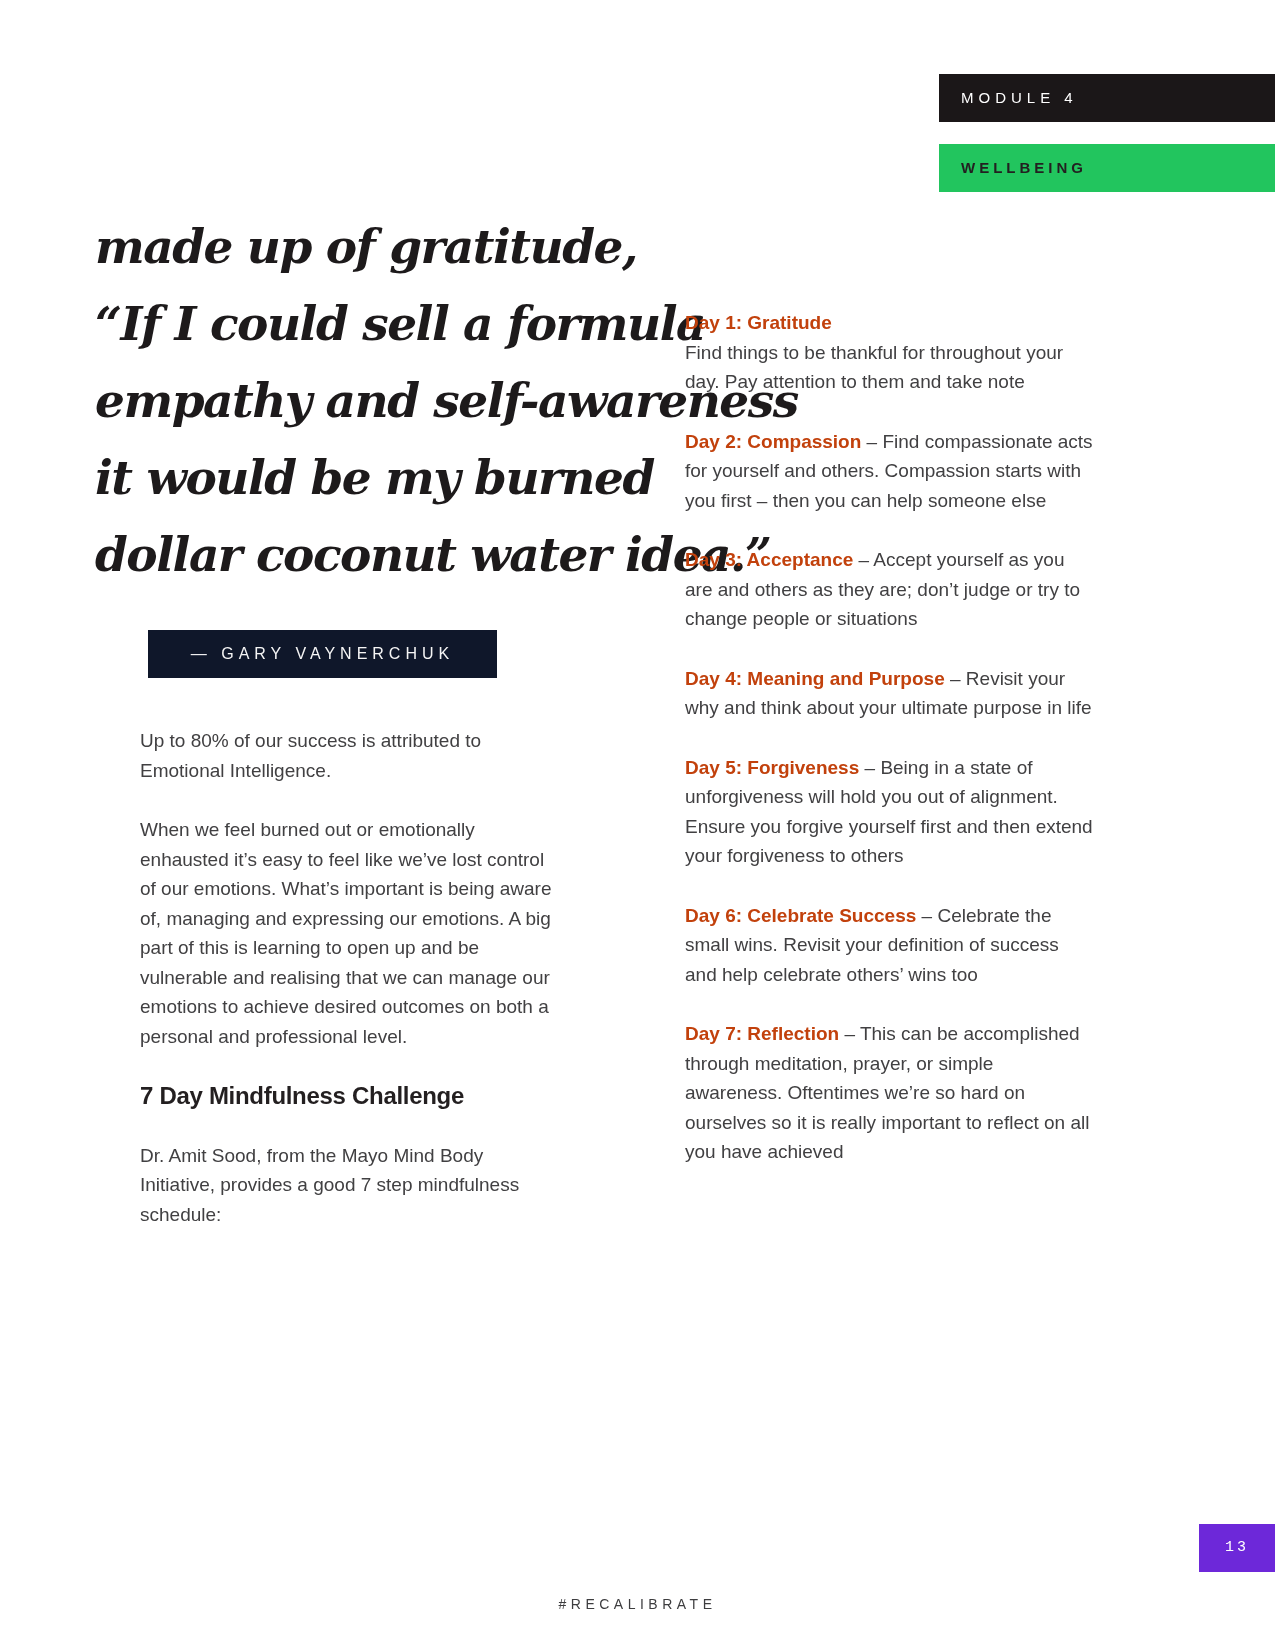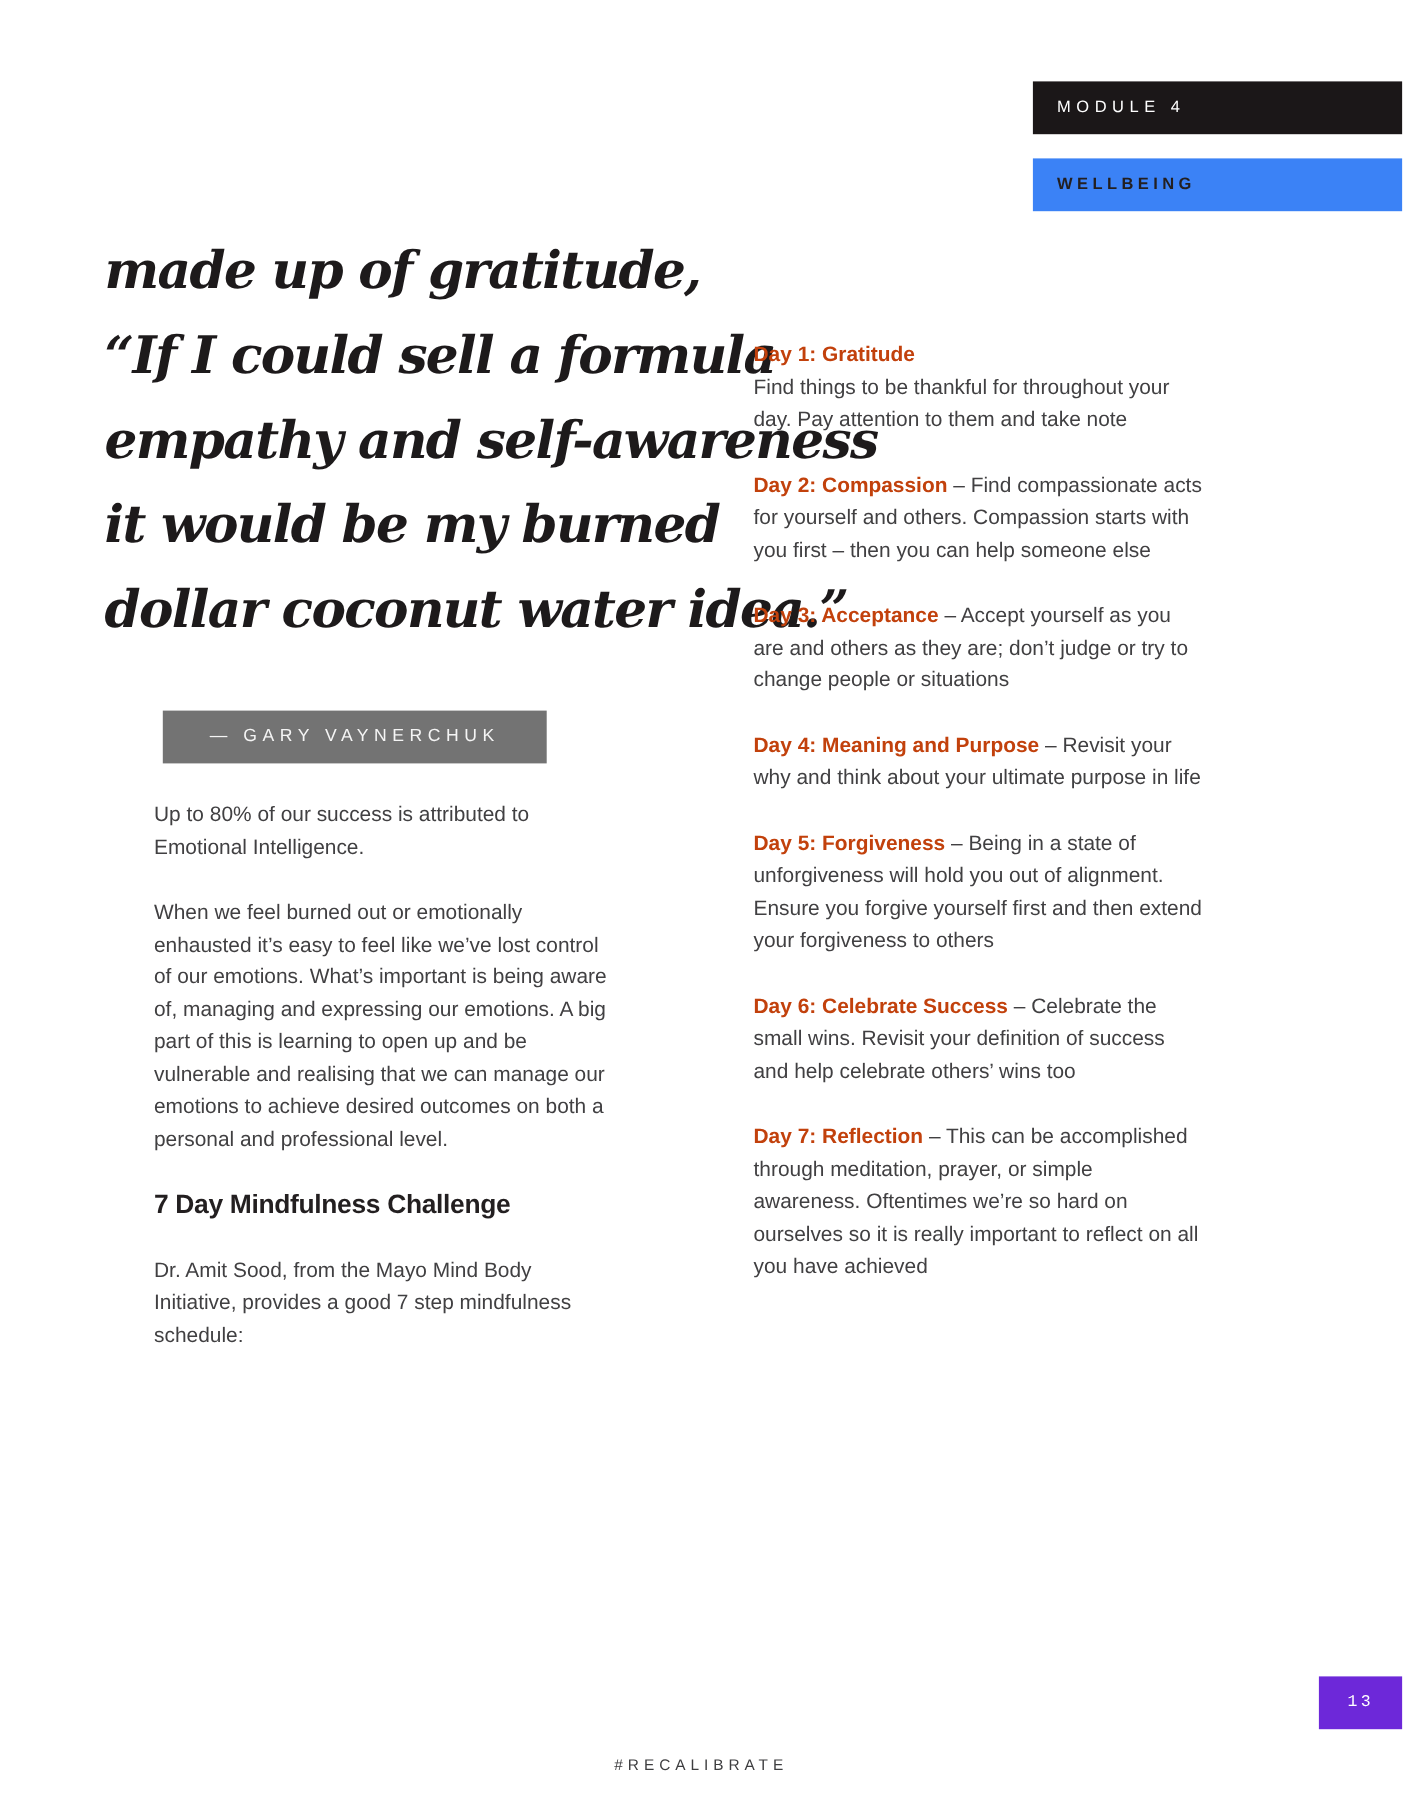--- a/index.html
+++ b/index.html
@@ -14,38 +14,38 @@
 
   
   .badge-module{
     position:absolute; left:939px; top:74px; right:0; height:48px;
     background:#1b1718; color:#ffffff;
     font-size:15px; letter-spacing:5px; line-height:48px;
     padding-left:22px; box-sizing:border-box;
   }
   .badge-category{
     position:absolute; left:939px; top:144px; right:0; height:48px;
-    background:#3b82f6; color:#231f20;
+    background:#22c55e; color:#231f20;
     font-size:15px; font-weight:bold; letter-spacing:4px; line-height:48px;
     padding-left:22px; box-sizing:border-box;
   }
 
   
   .quote{
     position:absolute; left:95px; top:208px; width:580px;
     font-family:"DejaVu Serif", serif;
     font-style:italic; font-weight:bold;
     font-size:47px; line-height:77px; letter-spacing:-1.5px;
     color:#1d1a1b; white-space:nowrap;
   }
 
   
   .attribution{
-    position:absolute; left:148px; top:646px; width:349px; height:48px;
-    background:#737373; color:#f5f5f5;
+    position:absolute; left:148px; top:630px; width:349px; height:48px;
+    background:#0f172a; color:#f5f5f5;
     font-size:16px; letter-spacing:5px; line-height:48px;
     text-align:center;
   }
 
   
   .left-col{
     position:absolute; left:140px; top:726px; width:420px;
     color:#414042; font-size:19px; line-height:29.5px;
   }
   .left-col p{margin:0 0 30px 0;}

